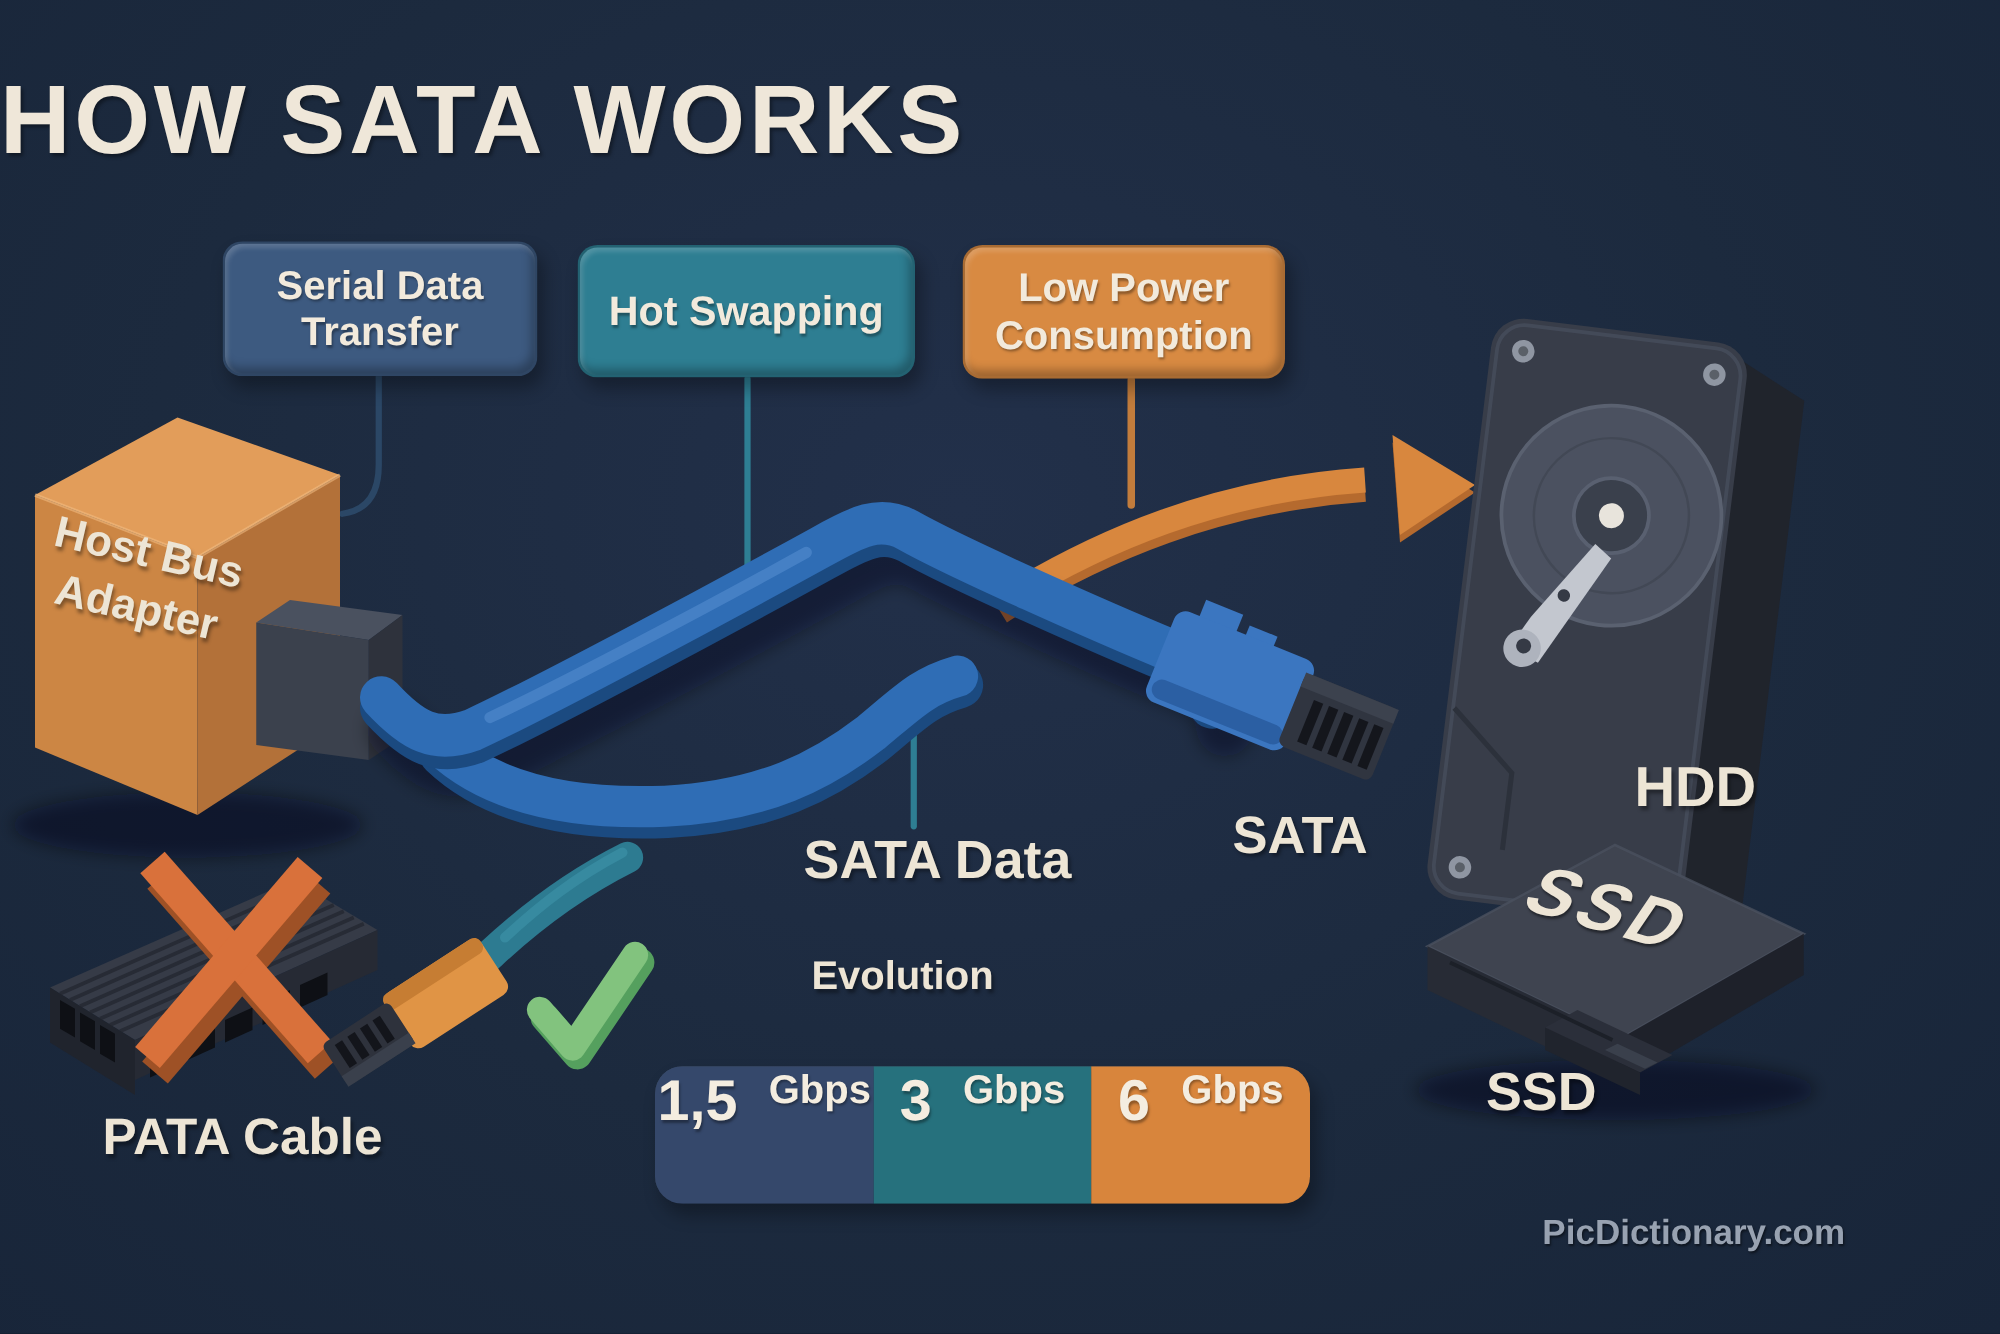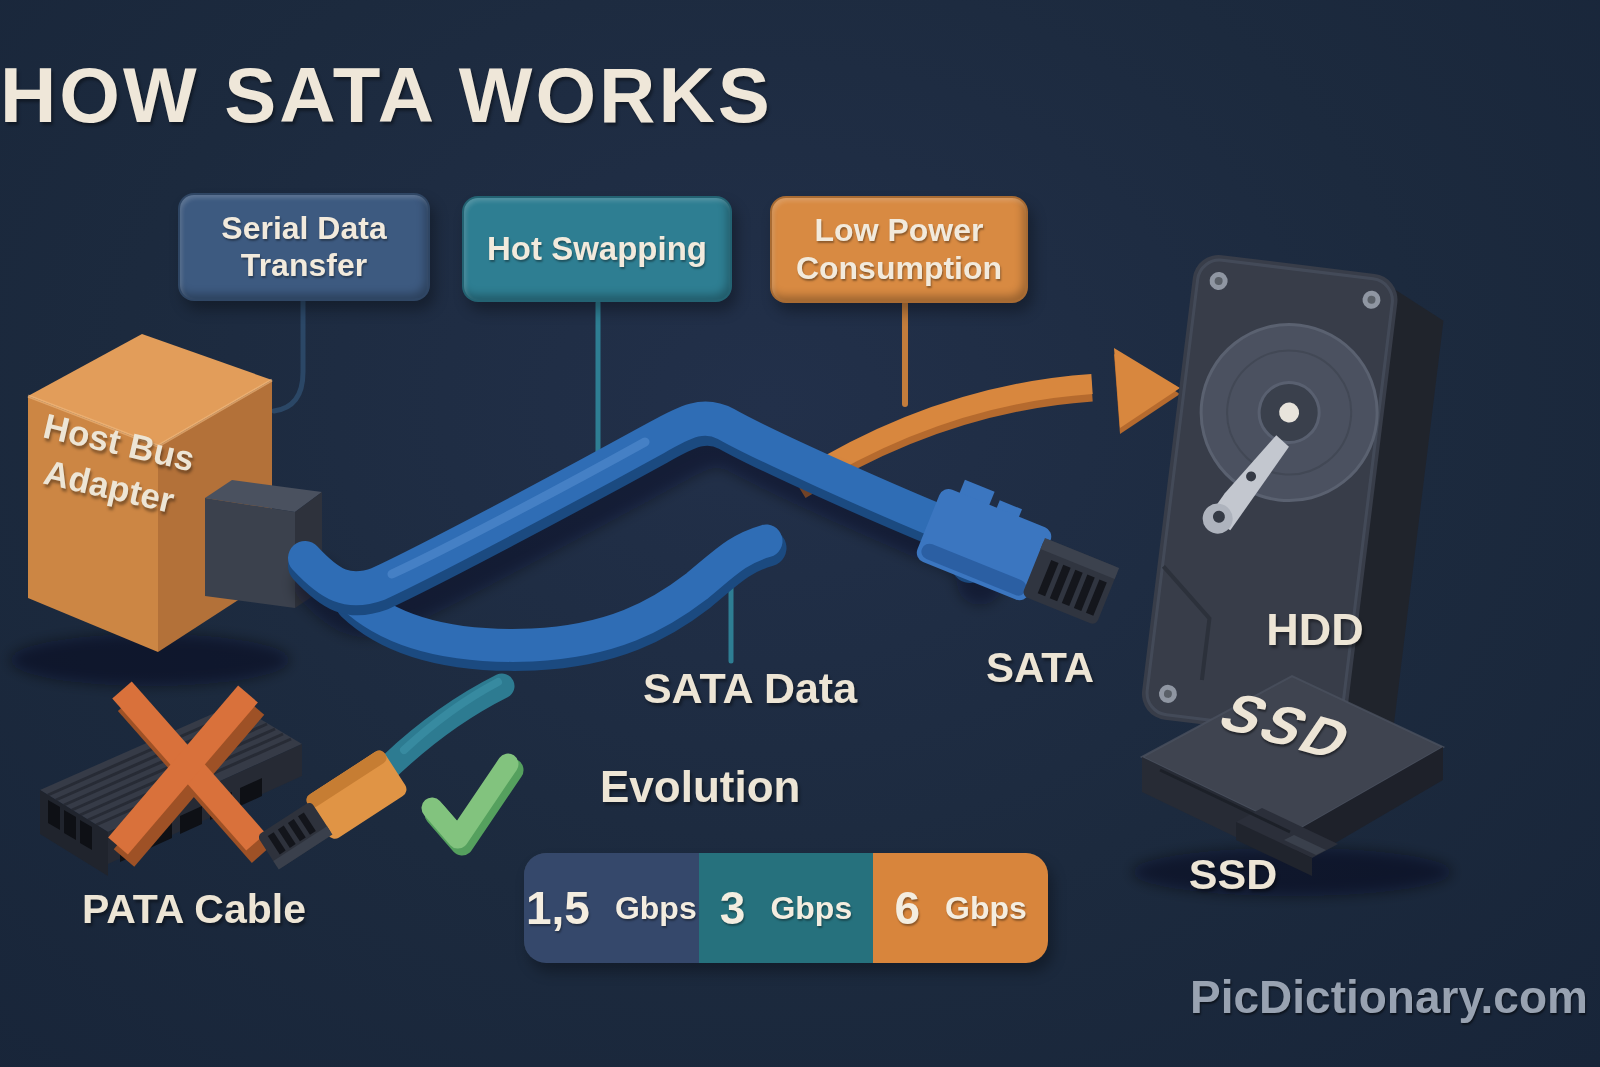--- a/index.html
+++ b/index.html
@@ -21,35 +21,35 @@
     border:2px solid rgba(0,0,0,.22);
     text-shadow:1px 2px 2px rgba(0,0,0,.35);
     padding:0 14px;box-sizing:border-box;
   }
   .box-serial{left:178px;top:193px;width:252px;height:108px;align-items:center;}
   .box-hot{left:462px;top:196px;width:270px;height:106px;font-size:33px;}
   .box-power{left:770px;top:196px;width:258px;height:107px;}
   .hba-label{left:26px;top:420px;width:176px;text-align:center;font-size:35px;line-height:1.28;transform:rotate(13deg);}
   .lbl-sata-cable{left:600px;top:664px;width:300px;text-align:center;font-size:43px;}
   .lbl-sata{left:950px;top:644px;width:180px;text-align:center;font-size:42px;}
-  .lbl-hdd{left:1225px;top:604px;width:180px;text-align:center;font-size:45px;}
+  .lbl-hdd{left:1225px;top:604px;width:180px;text-align:right;font-size:45px;}
   .lbl-ssd-top{left:1224px;top:694px;font-size:56px;letter-spacing:4px;color:#EDE5D6;
     transform:rotate(16deg) skewX(-18deg);text-shadow:2px 2px 2px rgba(0,0,0,.45);}
   .lbl-ssd{left:1158px;top:850px;width:150px;text-align:center;font-size:43px;}
   .lbl-pata{left:82px;top:886px;width:256px;font-size:41px;}
-  .evo-title{left:600px;top:762px;width:300px;font-size:44px;}
+  .evo-title{left:572px;top:762px;width:300px;text-align:center;font-size:32px;}
   .evo-bar{
     position:absolute;left:524px;top:853px;width:524px;height:110px;border-radius:22px;
     overflow:hidden;display:flex;box-shadow:inset 2px 3px 4px rgba(255,255,255,.14), inset -3px -5px 8px rgba(0,0,0,.25), 5px 9px 14px rgba(0,0,0,.30);
   }
-  .evo-seg{flex:1;display:flex;align-items:center;justify-content:center;gap:9px;color:#F4EDE0;
+  .evo-seg{flex:1;display:flex;justify-content:center;gap:9px;color:#F4EDE0;
     text-shadow:1px 2px 2px rgba(0,0,0,.35);}
   .evo-val{font-size:46px;font-weight:bold;}
   .evo-unit{font-size:32px;font-weight:bold;margin-left:16px;}
-  .watermark{left:1190px;top:970px;width:330px;text-align:center;font-size:46px;font-weight:800;
+  .watermark{left:1190px;top:970px;width:330px;text-align:center;font-size:28px;font-weight:800;
     color:#98A2B1;text-shadow:1px 2px 2px rgba(0,0,0,.5);}
 </style>
 </head>
 <body>
 
 <div class="canvas">
 
   <svg class="illus" viewBox="0 0 1600 1067" aria-hidden="true">
     <defs>
       <filter id="soft" x="-40%" y="-40%" width="180%" height="180%">

